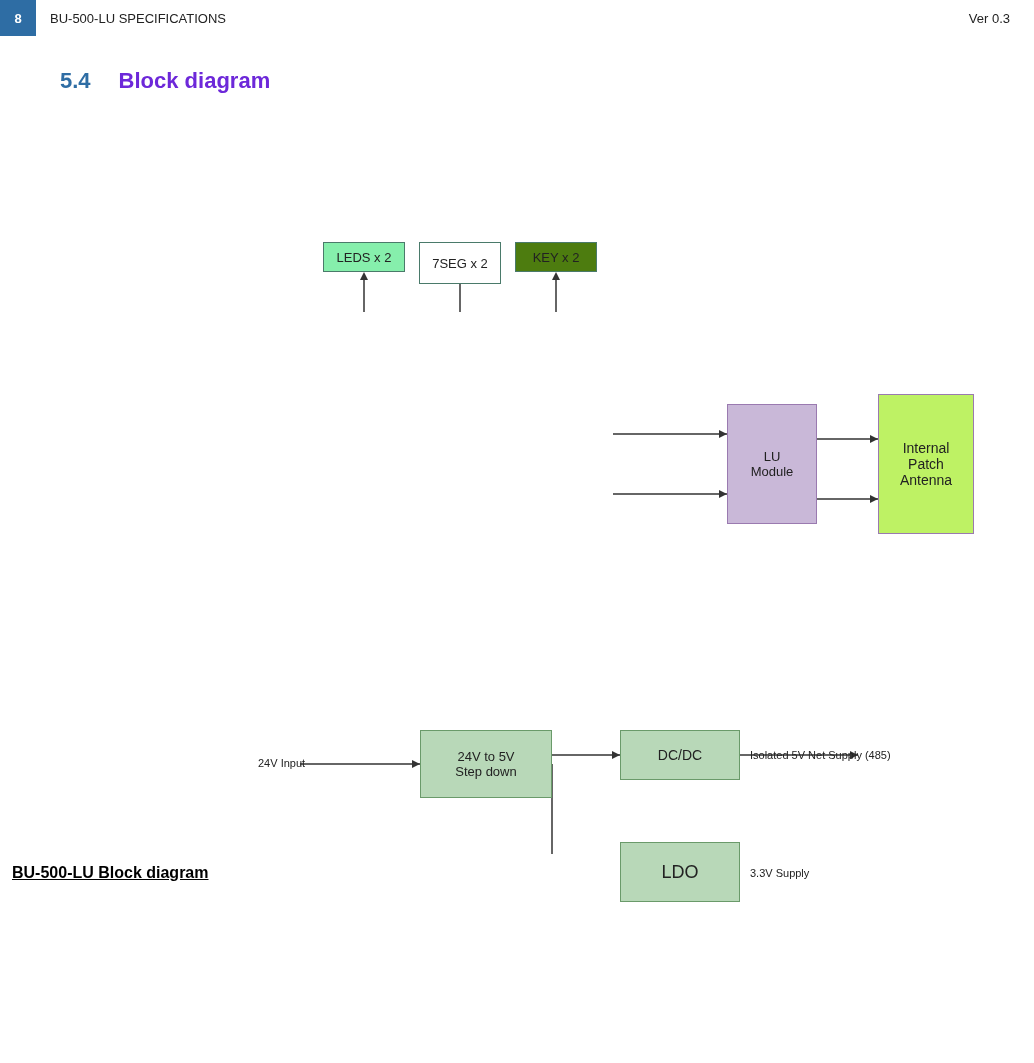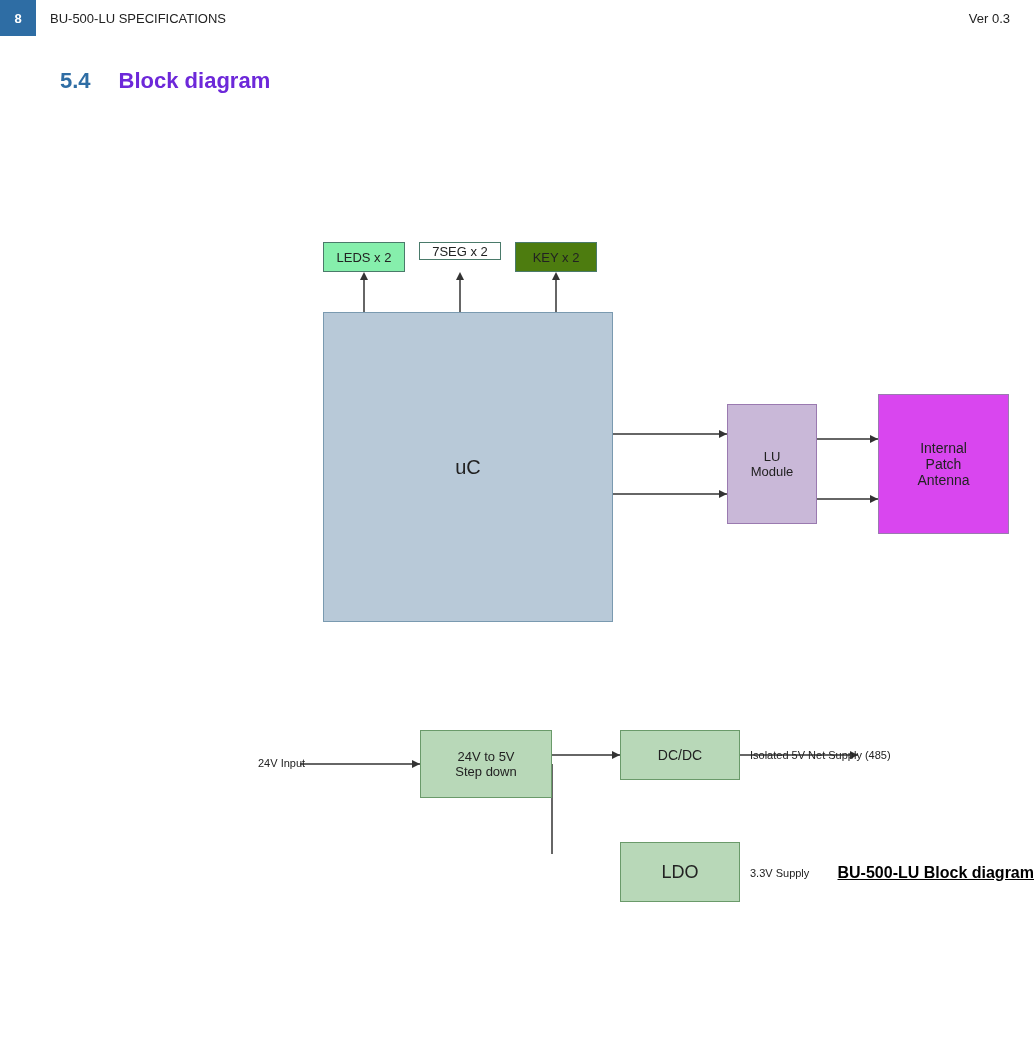--- a/index.html
+++ b/index.html
@@ -89,21 +89,21 @@
       top: 148px;
       width: 82px;
       height: 30px;
       background: #86efac;
       border-color: #4a7a6a;
     }
     .block-7seg {
       left: 419px;
       top: 148px;
       width: 82px;
-      height: 18px;
+      height: 42px;
       background: #fff;
       border-color: #4a7a6a;
     }
     .block-key {
       left: 515px;
       top: 148px;
       width: 82px;
       height: 30px;
       background: #4d7c0f;
       border-color: #4a7a6a;
@@ -128,23 +128,23 @@
       height: 120px;
       background: #c9b8d8;
       border-color: #9a7ab0;
       font-size: 13px;
     }
 
     
     .block-antenna {
       left: 878px;
       top: 300px;
-      width: 131px;
+      width: 96px;
       height: 140px;
-      background: #d946ef;
+      background: #bef264;
       border-color: #9a7ab0;
       font-size: 14px;
       font-weight: normal;
     }
 
     
     .block-24v {
       left: 420px;
       top: 636px;
       width: 132px;
@@ -177,26 +177,27 @@
       position: absolute;
       top: 0;
       left: 0;
       width: 1034px;
       height: 760px;
       pointer-events: none;
     }
 
     
     .footer-caption {
-      text-align: right;
+      text-align: left;
       font-size: 16px;
       font-weight: bold;
       text-decoration: underline;
       margin-top: 10px;
       color: #000;
+      padding-left: 12px;
     }
 
     
     .label-24v {
       position: absolute;
       left: 258px;
       top: 663px;
       font-size: 11px;
       color: #222;
     }
@@ -268,21 +269,20 @@
     <polygon points="858,661 850,657 850,665" fill="#333"></polygon>
 
     <line x1="740" y1="778" x2="858" y2="778" stroke="#333" stroke-width="1.5"></line>
     <polygon points="858,778 850,774 850,782" fill="#333"></polygon>
   </svg>
 
   <div class="block block-leds">LEDS x 2</div>
   <div class="block block-7seg">7SEG x 2</div>
   <div class="block block-key">KEY x 2</div>
 
-  <div class="block block-uc">uC</div>
 
   <div class="block block-lu">
     <span style="white-space:pre-line;">LU
 Module</span>
   </div>
 
   <div class="block block-antenna">
     <span style="white-space:pre-line;">Internal
 Patch
 Antenna</span>

